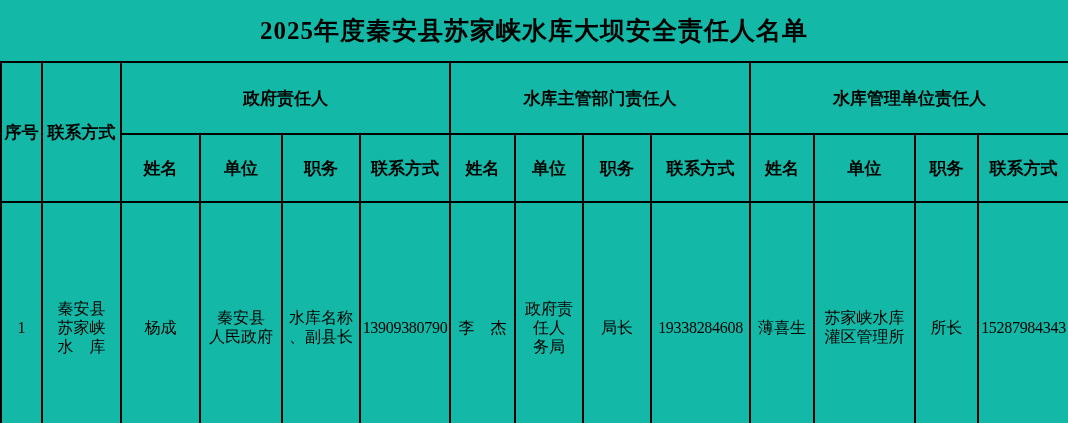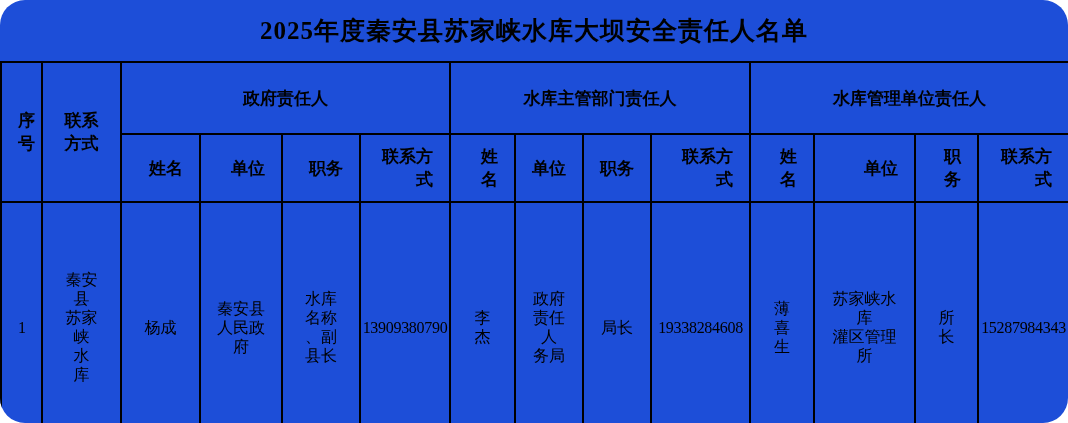--- a/index.html
+++ b/index.html
@@ -9,22 +9,21 @@
     width: 1068px;
     height: 423px;
     overflow: hidden;
     font-family: "Liberation Serif", "DejaVu Serif", serif;
     color: #000;
   }
   .page {
     width: 1068px;
     height: 423px;
     overflow: hidden;
-    background: #1d4ed8;
-    border-radius: 25px;
+    background: #14b8a6;
   }
   .title {
     height: 61px;
     display: flex;
     align-items: center;
     justify-content: center;
     font-size: 25px;
     font-weight: bold;
     letter-spacing: 1px;
   }
@@ -34,35 +33,35 @@
   }
   table {
     border-collapse: collapse;
     table-layout: fixed;
     width: 1068px;
   }
   th, td {
     border: 2px solid #000;
     text-align: center;
     vertical-align: middle;
-    padding: 0 16px;
+    padding: 0 2px;
     overflow: hidden;
   }
   th {
     font-size: 17px;
     font-weight: bold;
   }
   td {
     font-size: 16px;
     font-weight: normal;
     white-space: pre-line;
     line-height: 19px;
   }
   tr.group-row th { height: 70px; }
-  tr.sub-row th   { height: 66px; text-align: right; }
+  tr.sub-row th   { height: 66px; }
   tr.sub-row th, th.span-col { border-bottom: 1px solid #d946ef; }
   tr.data-row td  { height: 216px; }
   td.phone {
     white-space: nowrap;
     font-size: 16px;
     letter-spacing: -0.3px;
     padding: 16px 1px;
   }
   table, tr.data-row td { border-bottom: none; }
 </style>

